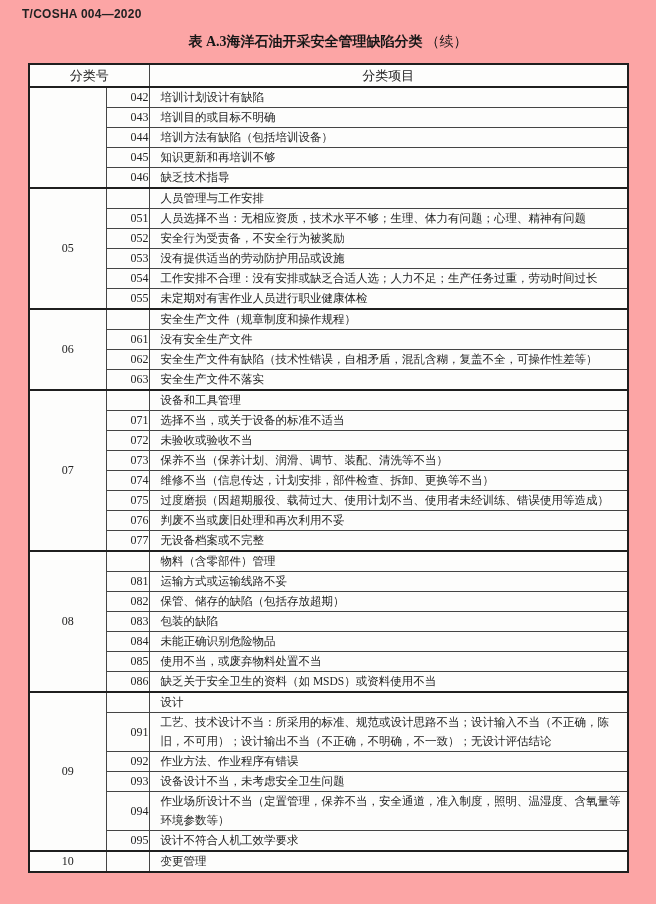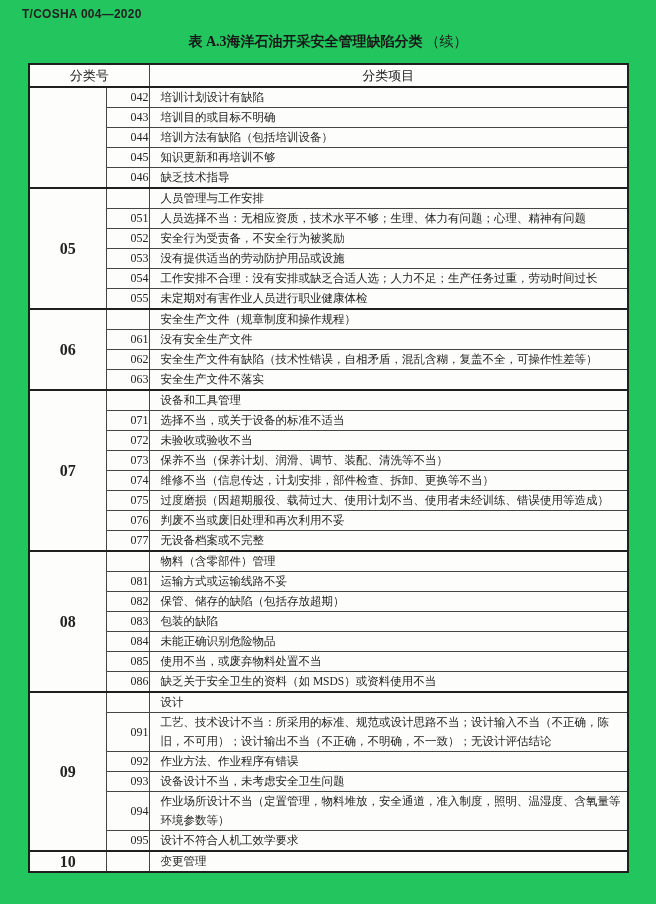--- a/index.html
+++ b/index.html
@@ -1,19 +1,19 @@
 <!DOCTYPE html>
 <html><head>
 <meta charset="utf-8">
 <style>
   html,body{margin:0;padding:0;background:#ffffff;}
   .page{
     position:relative;
     width:656px;height:904px;
-    background:#22c55e;
+    background:#fca5a5;
     font-family:"Liberation Serif","DejaVu Serif",serif;
     color:#1d1d1d;
     overflow:hidden;
   }
   .doc-number{
     position:absolute;left:22px;top:6px;
     font-family:"Liberation Sans","DejaVu Sans",sans-serif;
     font-size:13px;font-weight:700;letter-spacing:0.3px;
     transform:scaleX(0.92);transform-origin:left top;
     white-space:nowrap;color:#222;
@@ -42,21 +42,21 @@
   .head-row th{
     height:21px;
     font-weight:400;
     font-size:13px;
     text-align:center;
     border-bottom:2px solid #1f1f1f;
     padding:0;
     color:#222;
   }
   .cls-table td{height:19px;padding:0;font-size:11.5px;line-height:19px;color:#232323;}
-  td.group-cell{text-align:center;font-size:16px;font-weight:bold;}
+  td.group-cell{text-align:center;font-size:12px;}
   td.num-cell{text-align:right;font-size:12px;}
   td.item-cell{padding:0 6px 0 11px;text-align:left;border-radius:8px;}
   tr.group-start td{border-top:2px solid #1f1f1f;}
 </style>
 </head>
 <body>
 
 <div class="page">
 
   <div class="doc-number">T/COSHA 004—2020</div>
@@ -215,21 +215,21 @@
         <tr>
           <td class="num-cell">092</td>
           <td class="item-cell">作业方法、作业程序有错误</td>
         </tr>
         <tr>
           <td class="num-cell">093</td>
           <td class="item-cell">设备设计不当，未考虑安全卫生问题</td>
         </tr>
         <tr>
           <td class="num-cell">094</td>
-          <td class="item-cell">作业场所设计不当（定置管理，物料堆放，安全通道，准入制度，照明、温湿度、含氧量等环境参数等）</td>
+          <td class="item-cell">作业场所设计不当（定置管理，保养不当，安全通道，准入制度，照明、温湿度、含氧量等环境参数等）</td>
         </tr>
         <tr>
           <td class="num-cell">095</td>
           <td class="item-cell">设计不符合人机工效学要求</td>
         </tr>
         <tr class="group-start">
           <td class="group-cell" rowspan="1">10</td>
           <td class="num-cell"></td>
           <td class="item-cell">变更管理</td>
         </tr>

